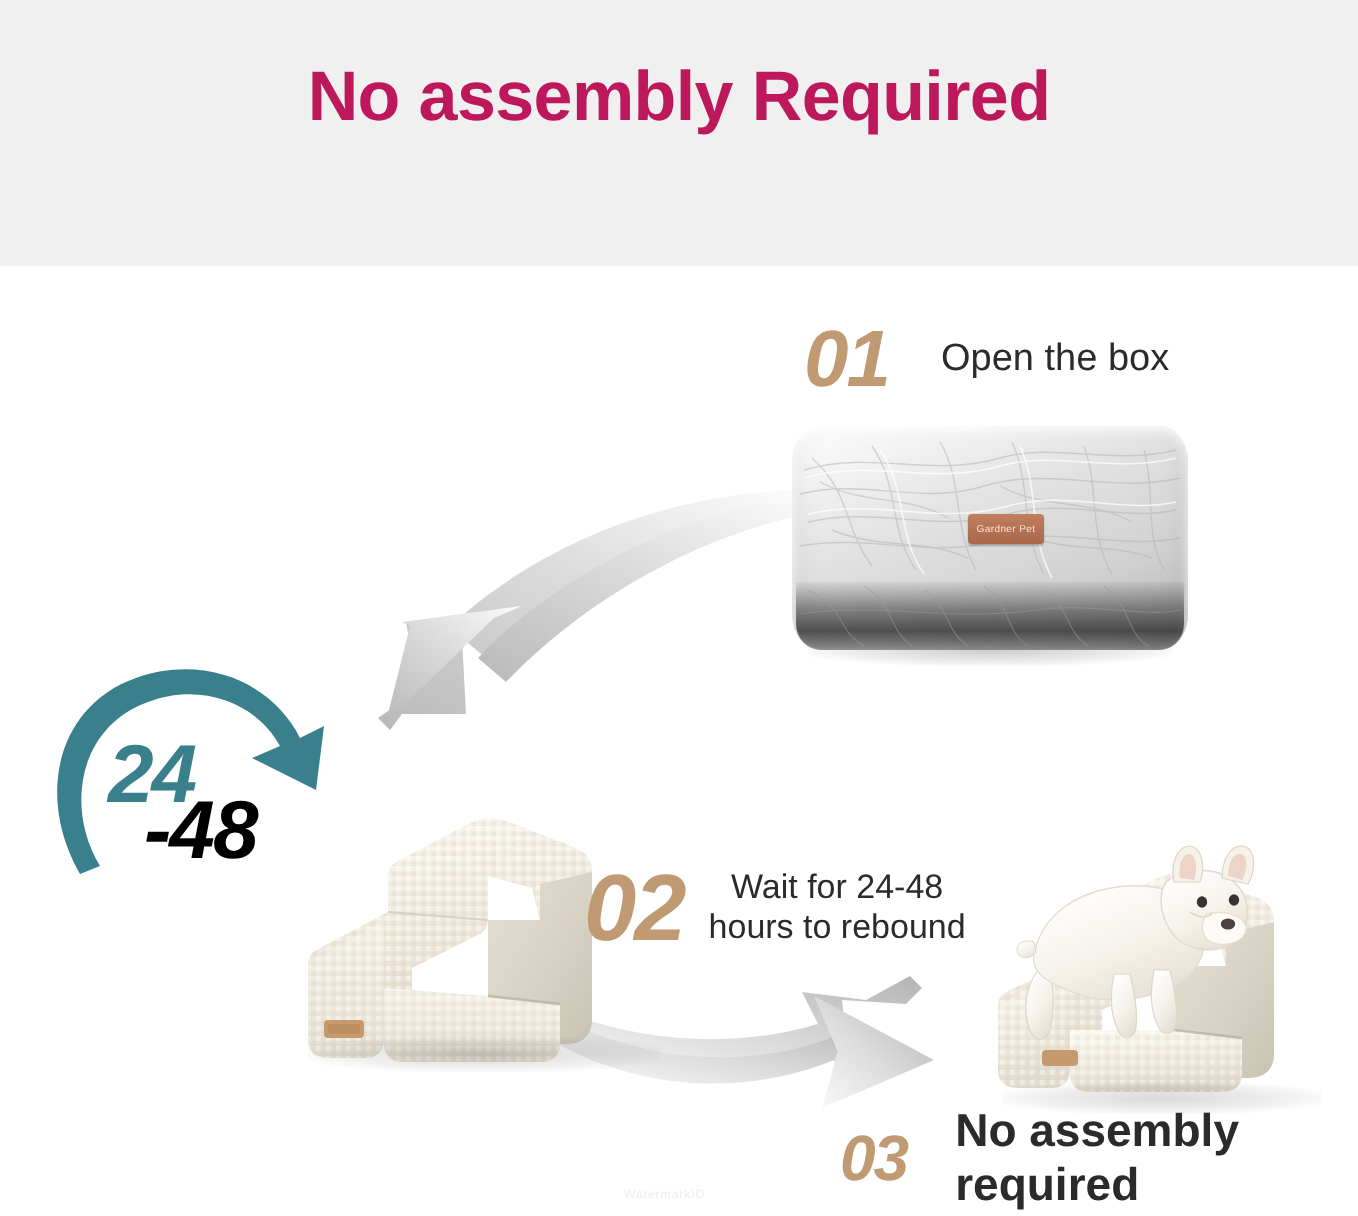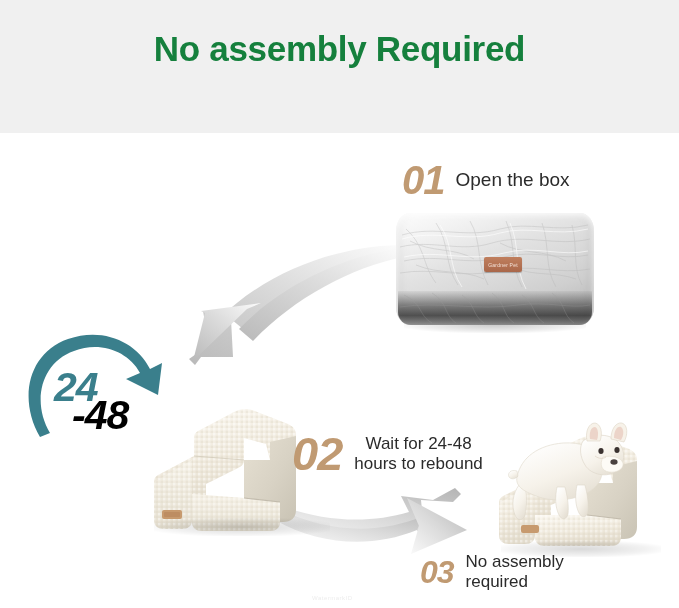--- a/index.html
+++ b/index.html
@@ -13,21 +13,21 @@
   .stage{position:relative;width:679px;height:608px;overflow:hidden;background:#fff;}
 
   
   .header-band{
     position:absolute;left:0;top:0;width:679px;height:133px;
     background:#f0f0f0;
   }
   .header-title{
     position:absolute;left:0;top:28px;width:679px;
     text-align:center;
-    color:#15803d;
+    color:#be185d;
     font-weight:bold;
     font-size:35px;
     line-height:41px;
     letter-spacing:-0.3px;
   }
   .header-title .l2{display:block;}
 
   
   .step{position:absolute;display:flex;align-items:center;}
   .step-num{
@@ -38,29 +38,29 @@
     line-height:1;
   }
   .step-text{
     color:#2b2b2b;
     font-weight:bold;
     line-height:1.16;
   }
 
   #step01{left:402px;top:160px;}
   #step01 .step-num{font-size:40px;}
-  #step01 .step-text{font-size:19px;margin-left:11px;font-weight:normal;font-weight:500;}
+  #step01 .step-text{font-size:19px;margin-left:26px;font-weight:normal;font-weight:500;}
 
   #step02{left:292px;top:430px;}
   #step02 .step-num{font-size:47px;}
   #step02 .step-text{font-size:17px;margin-left:12px;font-weight:normal;text-align:center;}
 
   #step03{left:420px;top:552px;}
   #step03 .step-num{font-size:32px;}
-  #step03 .step-text{font-size:17px;margin-left:12px;font-weight:normal;}
+  #step03 .step-text{font-size:23px;margin-left:24px;font-weight:bold;}
 
   
   .badge{position:absolute;left:20px;top:333px;width:160px;height:128px;}
   .badge svg{position:absolute;left:0;top:0;}
   .badge-text{position:absolute;left:0;top:0;width:160px;height:128px;}
   .b-24{
     position:absolute;left:34px;top:34px;
     font-size:41px;font-weight:bold;font-style:italic;
     color:#3a7f8c;line-height:1;letter-spacing:-1px;
   }

